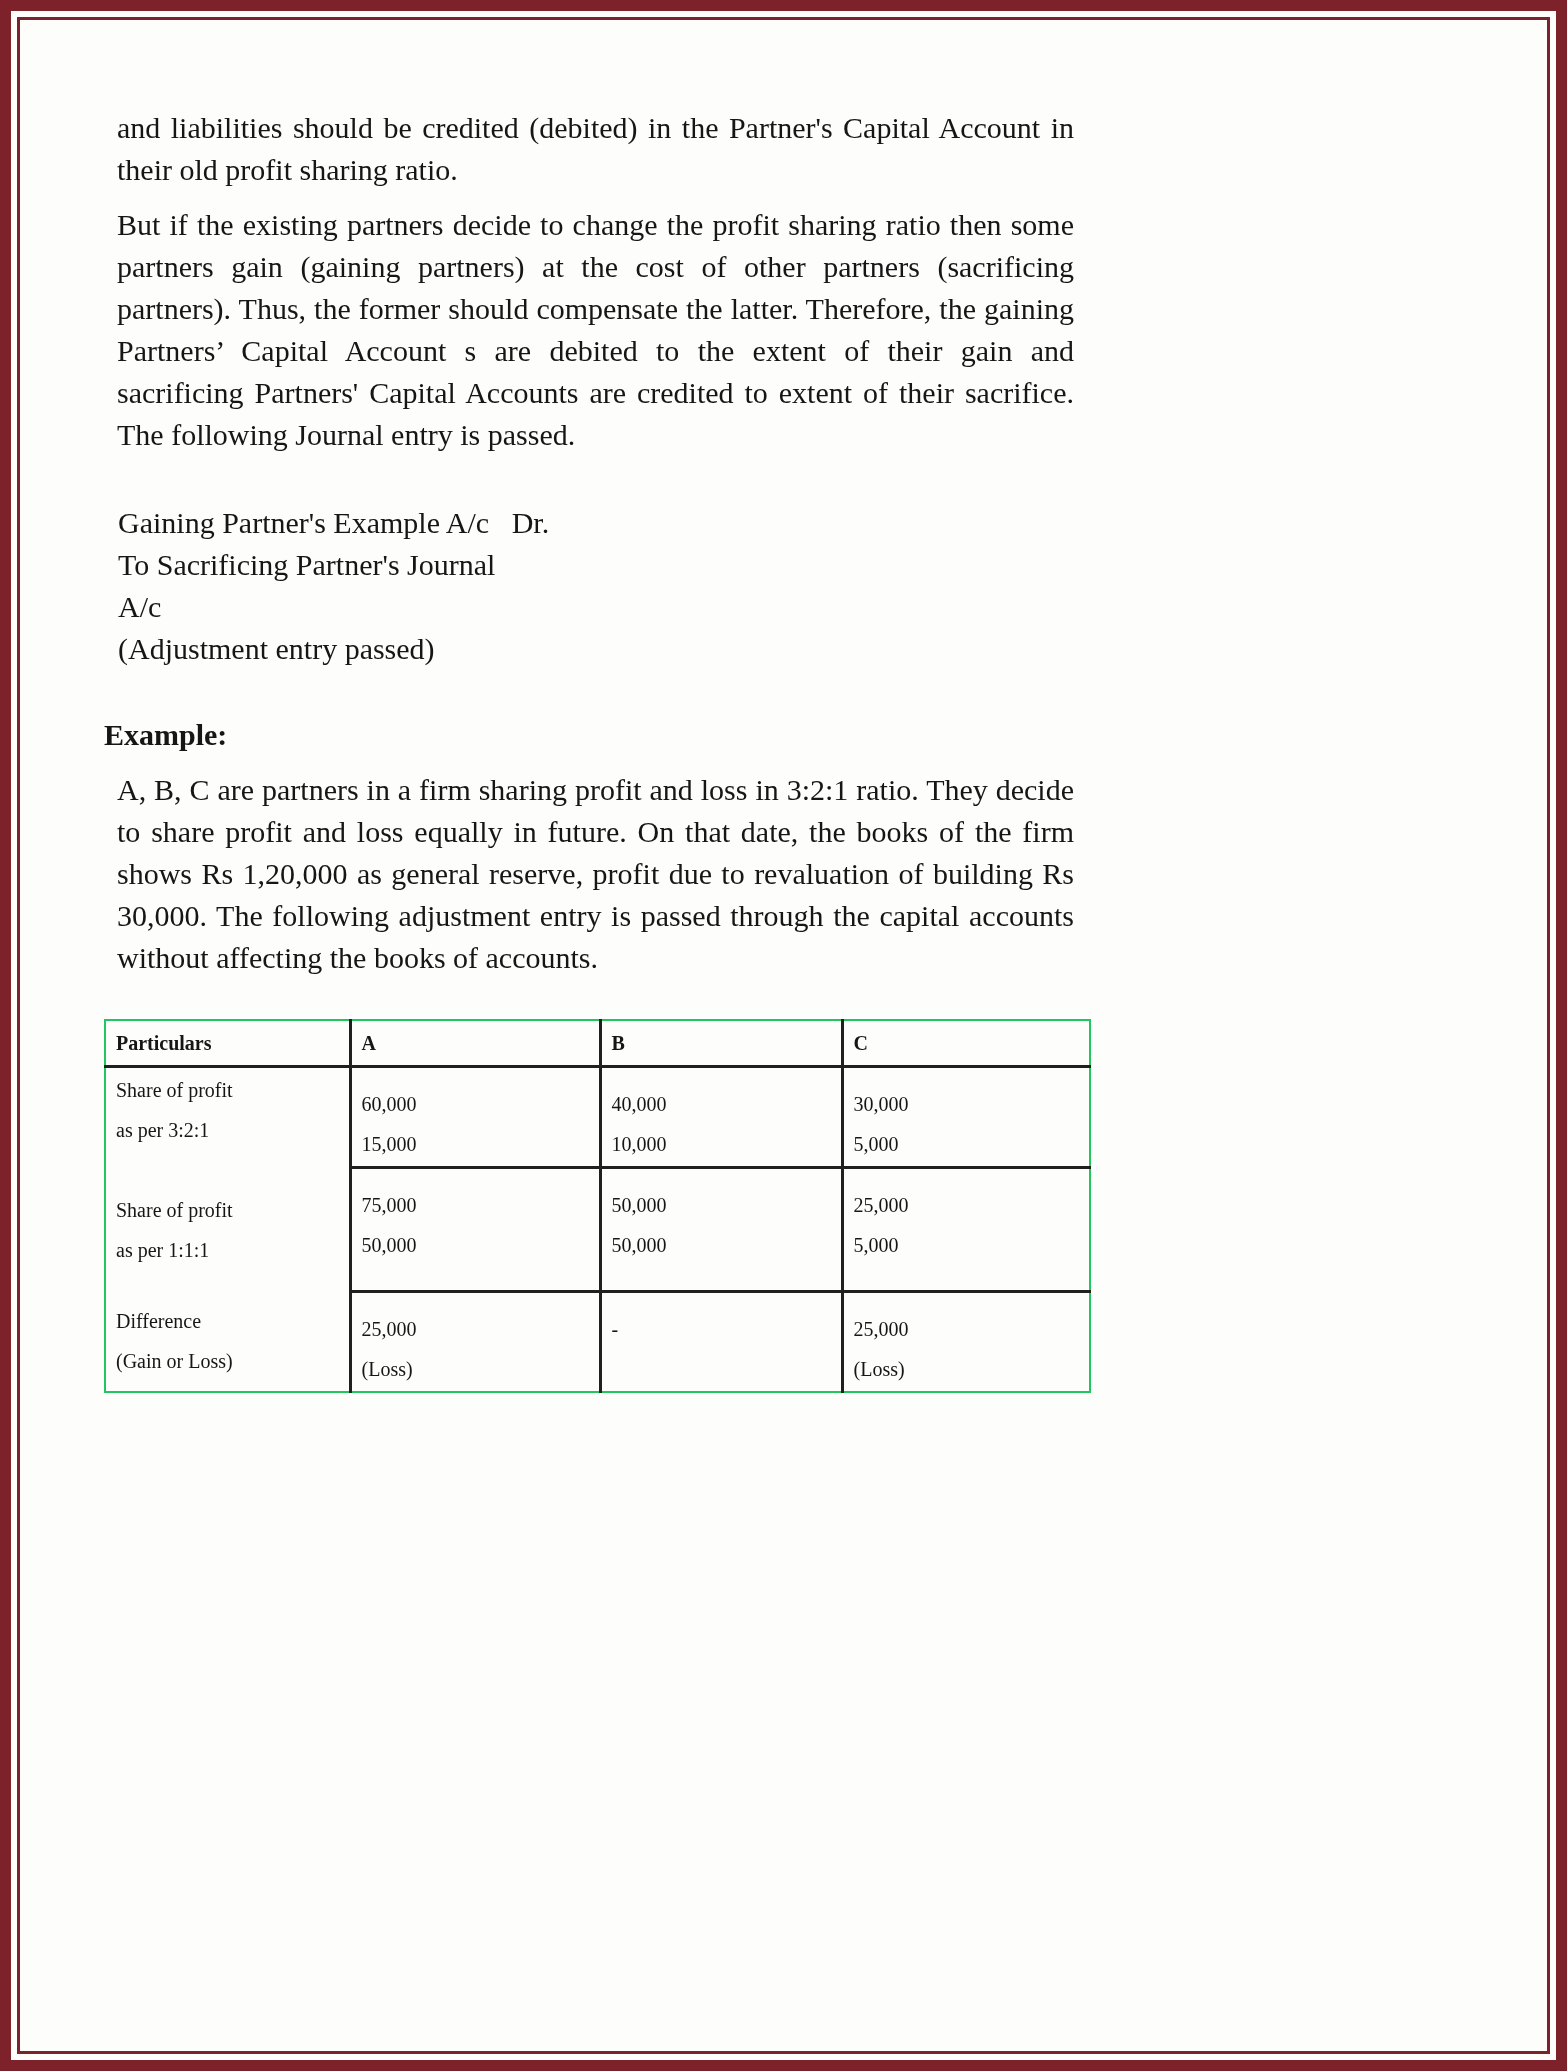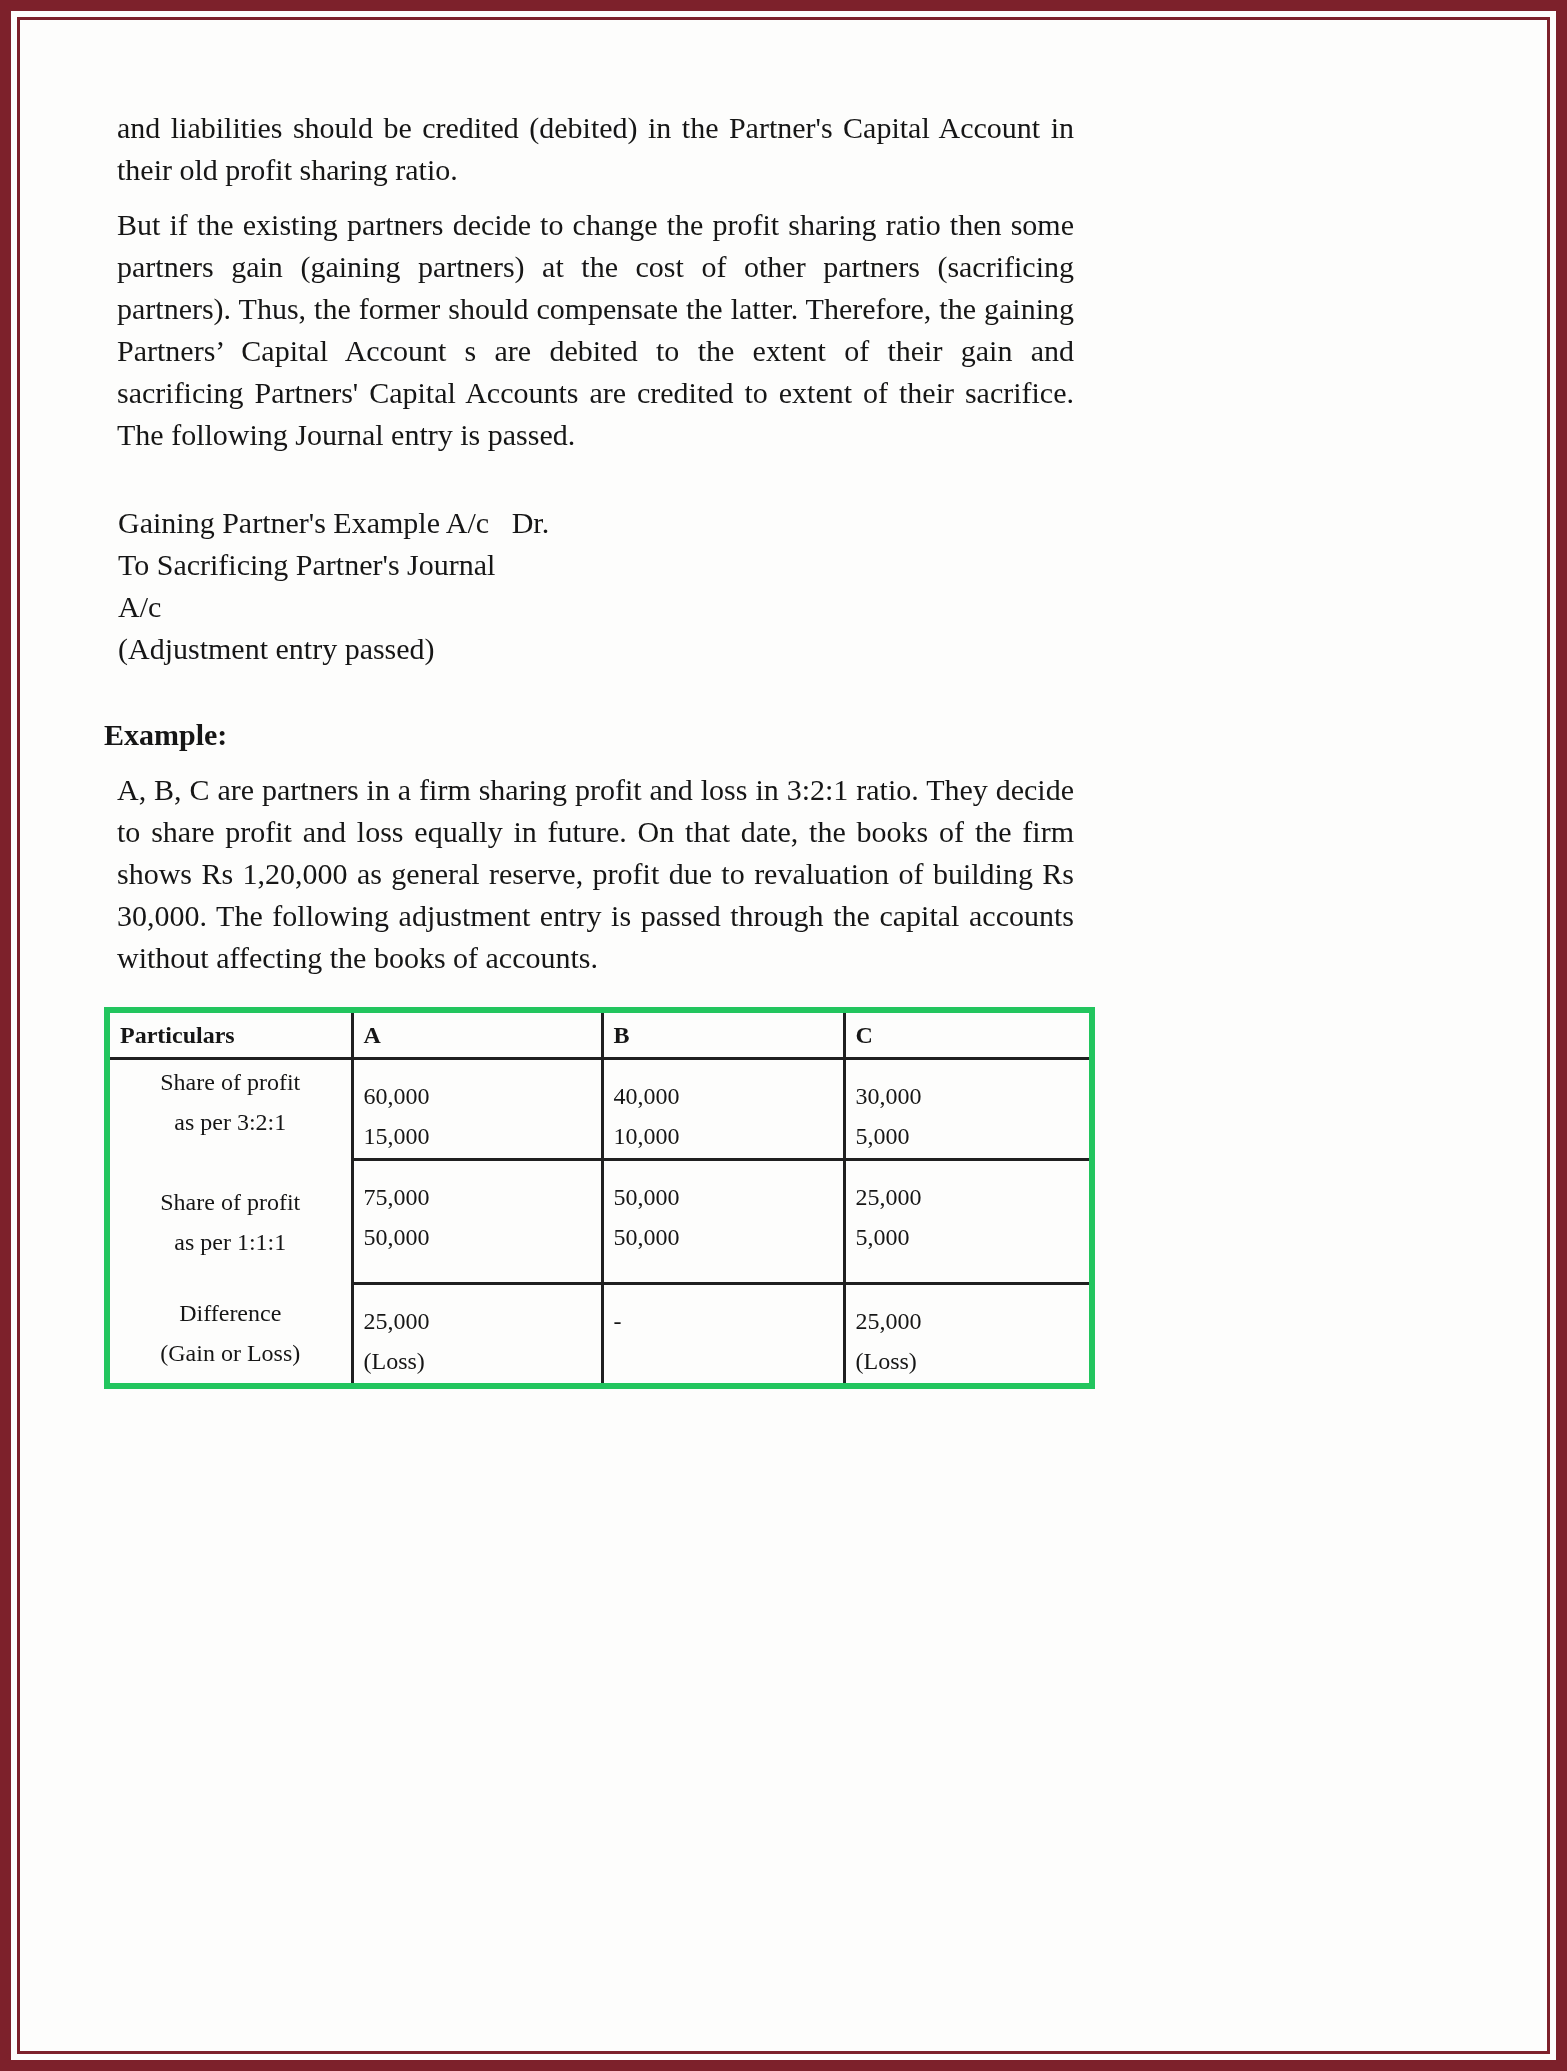--- a/index.html
+++ b/index.html
@@ -34,26 +34,26 @@
     line-height: 42px;
   }
   p.para { margin: 13px; }
   .justify { text-align: justify; }
   .journal { margin: 46px 0 44px 14px; }
   .jline { white-space: pre-wrap; }
   .example-heading { font-weight: bold; margin-top: 44px; }
 
   .acct-table {
     border-collapse: collapse;
-    margin-top: 28px;
+    margin-top: 40px;
     width: 985px;
     table-layout: fixed;
-    font-size: 24px;
+    font-size: 20px;
     line-height: 40px;
-    border: 6px solid #22c55e;
+    border: 2px solid #22c55e;
   }
   .acct-table th, .acct-table td {
     padding: 2px 10px;
     vertical-align: top;
     text-align: left;
     font-weight: normal;
     overflow: hidden;
   }
   .acct-table thead th {
     font-weight: bold;
@@ -62,21 +62,21 @@
   }
   .acct-table th + th, .acct-table td + td {
     border-left: 3px solid #202020;
   }
   .acct-table tbody tr + tr td.num {
     border-top: 3px solid #202020;
   }
   tr.r0 { height: 94px; }
   tr.r1 { height: 124px; }
   tr.r2 { height: 98px; }
-  td.label-cell { vertical-align: top; text-align: center; }
+  td.label-cell { vertical-align: top; }
   tr.r1 td.label-cell, tr.r2 td.label-cell { vertical-align: middle; }
   td.num { padding-top: 16px; }
 </style>
 </head>
 <body>
 
 <div>
   <div class="frame-outer"></div>
   <div class="frame-inner"></div>
 

